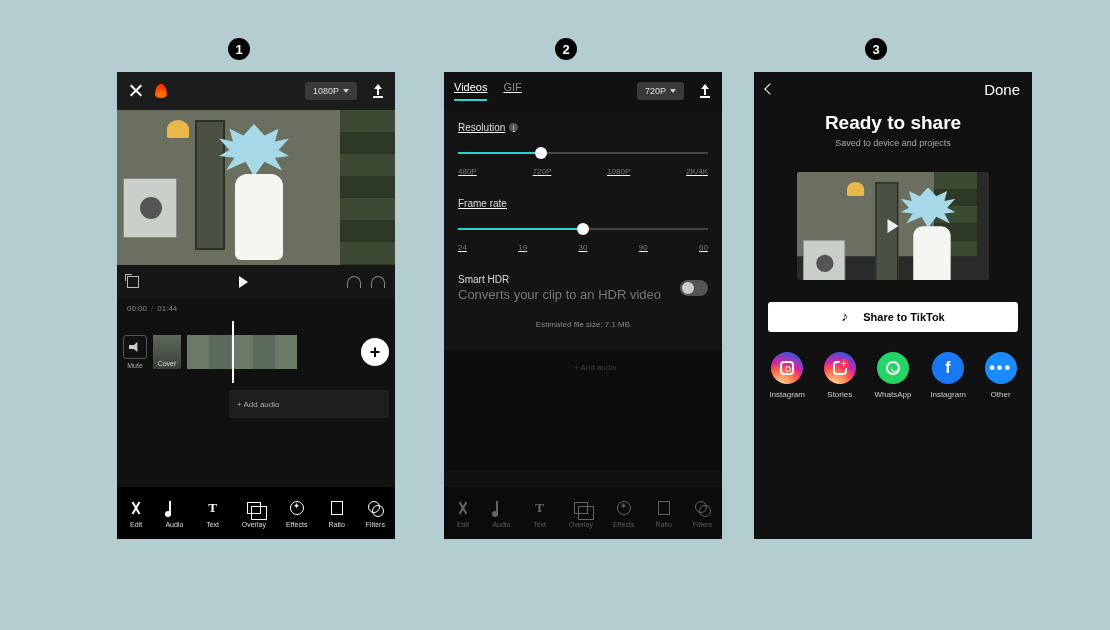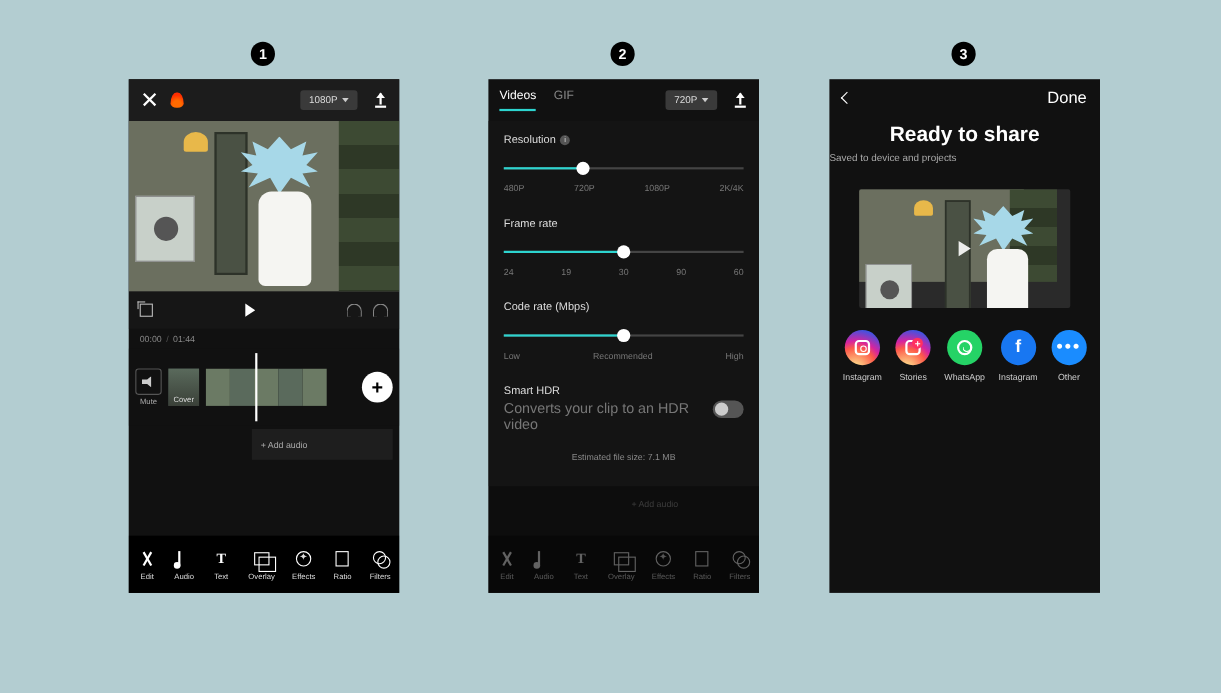--- a/index.html
+++ b/index.html
@@ -20,21 +20,21 @@
     color: #fff;
     font-size: 13px;
     font-weight: 700;
     display: flex;
     align-items: center;
     justify-content: center;
   }
   .phone {
     position: absolute;
     top: 72px;
-    width: 246px;
+    width: 278px;
     height: 467px;
     background: #111;
     overflow: hidden;
     color: #fff;
   }
   
   .p1-top {
     height: 38px;
     display: flex;
     align-items: center;
@@ -181,26 +181,26 @@
   .ic-overlay::after{content:"";position:absolute;left:3px;top:3px;width:14px;height:12px;border:1.5px solid #fff;}
   .ic-effects{width:14px;height:14px;border:1.5px solid #fff;border-radius:50%;position:relative;}
   .ic-effects::after{content:"✦";position:absolute;left:2px;top:-1px;font-size:9px;}
   .ic-ratio{width:12px;height:14px;border:1.5px solid #fff;}
   .ic-filters{width:14px;height:14px;position:relative;}
   .ic-filters::before,.ic-filters::after{content:"";position:absolute;width:10px;height:10px;border:1.5px solid #fff;border-radius:50%;}
   .ic-filters::before{left:0;top:0;} .ic-filters::after{left:4px;top:4px;}
 
   
   .p2-top{height:38px;display:flex;align-items:center;padding:0 10px;}
-  .p2-tabs{display:flex;gap:16px;font-size:11px;}
+  .p2-tabs{display:flex;gap:16px;font-size:11px;text-decoration:underline;}
   .p2-tab{color:#888;padding-bottom:6px;}
   .p2-tab.active{color:#fff;border-bottom:2px solid #2dd4cf;}
   .p2-top .spacer{flex:1;}
   .sliders{padding: 12px 14px; background:#141414;}
-  .slider-group{margin-bottom:22px;}
+  .slider-group{margin-bottom:22px;text-decoration:underline;}
   .s-label{font-size:10px;color:#ddd;display:flex;align-items:center;gap:4px;}
   .info-dot{width:9px;height:9px;border-radius:50%;background:#555;font-size:7px;display:flex;align-items:center;justify-content:center;}
   .track{position:relative;height:20px;margin-top:10px;}
   .track-line{position:absolute;left:0;right:0;top:9px;height:2px;background:#444;}
   .track-fill{position:absolute;left:0;top:9px;height:2px;background:#2dd4cf;}
   .thumb{position:absolute;top:4px;width:12px;height:12px;border-radius:50%;background:#fff;margin-left:-6px;}
   .ticks{display:flex;justify-content:space-between;font-size:8px;color:#777;margin-top:4px;}
   .hdr-row{display:flex;align-items:center;margin-top:6px;}
   .hdr-text{flex:1;}
   .hdr-sub{font-size:13px;color:#777;margin-top:2px;}
@@ -210,21 +210,21 @@
   .p2-lower{height:120px;background:#0a0a0a;opacity:0.5;position:relative;}
   .p2-addaudio{position:absolute;left:130px;top:12px;font-size:8px;color:#666;}
   .p2-toolbar{position:absolute;bottom:0;left:0;right:0;height:52px;background:#000;display:flex;justify-content:space-around;align-items:center;opacity:0.35;}
 
   
   .p3-top{height:34px;display:flex;align-items:center;padding:0 12px;}
   .chev-left{width:8px;height:8px;border-left:1.5px solid #fff;border-bottom:1.5px solid #fff;transform:rotate(45deg);}
   .p3-top .spacer{flex:1;}
   .done{font-size:15px;color:#fff;}
   .p3-title{text-align:center;font-size:19px;font-weight:600;margin-top:6px;}
-  .p3-sub{text-align:left;font-size:9px;color:#aaa;margin-top:4px;}
+  .p3-sub{text-align:center;font-size:9px;color:#aaa;margin-top:4px;}
   .p3-thumb{margin:24px auto 0;width:192px;height:108px;background:#2a2a2a;position:relative;overflow:hidden;border-radius:2px;}
   .p3-thumb .play-ov{position:absolute;left:50%;top:50%;transform:translate(-50%,-50%);width:0;height:0;border-top:7px solid transparent;border-bottom:7px solid transparent;border-left:11px solid rgba(255,255,255,0.9);}
   .share-btn{margin:22px 14px 0;height:30px;background:#fff;border-radius:3px;display:flex;align-items:center;justify-content:center;gap:8px;color:#000;font-size:11px;font-weight:600;}
   .tiktok-ic{width:14px;height:14px;position:relative;}
   .tiktok-ic::before{content:"♪";font-size:14px;color:#000;position:absolute;left:0;top:-2px;}
   .share-row{display:flex;justify-content:space-around;margin-top:20px;padding:0 6px;}
   .share-item{display:flex;flex-direction:column;align-items:center;gap:6px;font-size:8px;color:#ccc;}
   .share-circ{width:32px;height:32px;border-radius:50%;display:flex;align-items:center;justify-content:center;color:#fff;font-size:16px;font-weight:700;}
   .ig{background:radial-gradient(circle at 30% 110%,#fdf497 0%,#fd5949 45%,#d6249f 60%,#285AEB 90%);}
   .ig-inner{width:14px;height:14px;border:2px solid #fff;border-radius:4px;position:relative;}
@@ -403,35 +403,20 @@
       </div>
       <div class="ticks">
         <span>24</span>
         <span>19</span>
         <span>30</span>
         <span>90</span>
         <span>60</span>
       </div>
     </div>
 
-    <div class="slider-group">
-      <div class="s-label">
-          <span>Code rate (Mbps)</span>
-        </div>
-      <div class="track">
-        <div class="track-line"></div>
-        <div class="track-fill" style="width:50%"></div>
-        <div class="thumb" style="left:50%"></div>
-      </div>
-      <div class="ticks">
-        <span>Low</span>
-        <span>Recommended</span>
-        <span>High</span>
-      </div>
-    </div>
 
     <div class="hdr-row">
       <div class="hdr-text">
         <div class="s-label">
             <span>Smart HDR</span>
           </div>
         <div class="hdr-sub">Converts your clip to an HDR video</div>
       </div>
       <div class="toggle"></div>
     </div>
@@ -501,20 +486,24 @@
     <div class="scene-lamp"></div>
     <div class="scene-door"></div>
     <div class="scene-washer"></div>
     <div class="scene-rick">
         <div class="hair"></div>
         <div class="coat"></div>
       </div>
     <div class="play-ov"></div>
   </div>
 
+  <div class="share-btn">
+    <div class="tiktok-ic"></div>
+    <span>Share to TikTok</span>
+  </div>
 
   <div class="share-row">
     <div class="share-item">
       <div class="share-circ ig">
           <div class="ig-inner"></div>
         </div>
       <span>Instagram</span>
     </div>
     <div class="share-item">
       <div class="share-circ stories">

